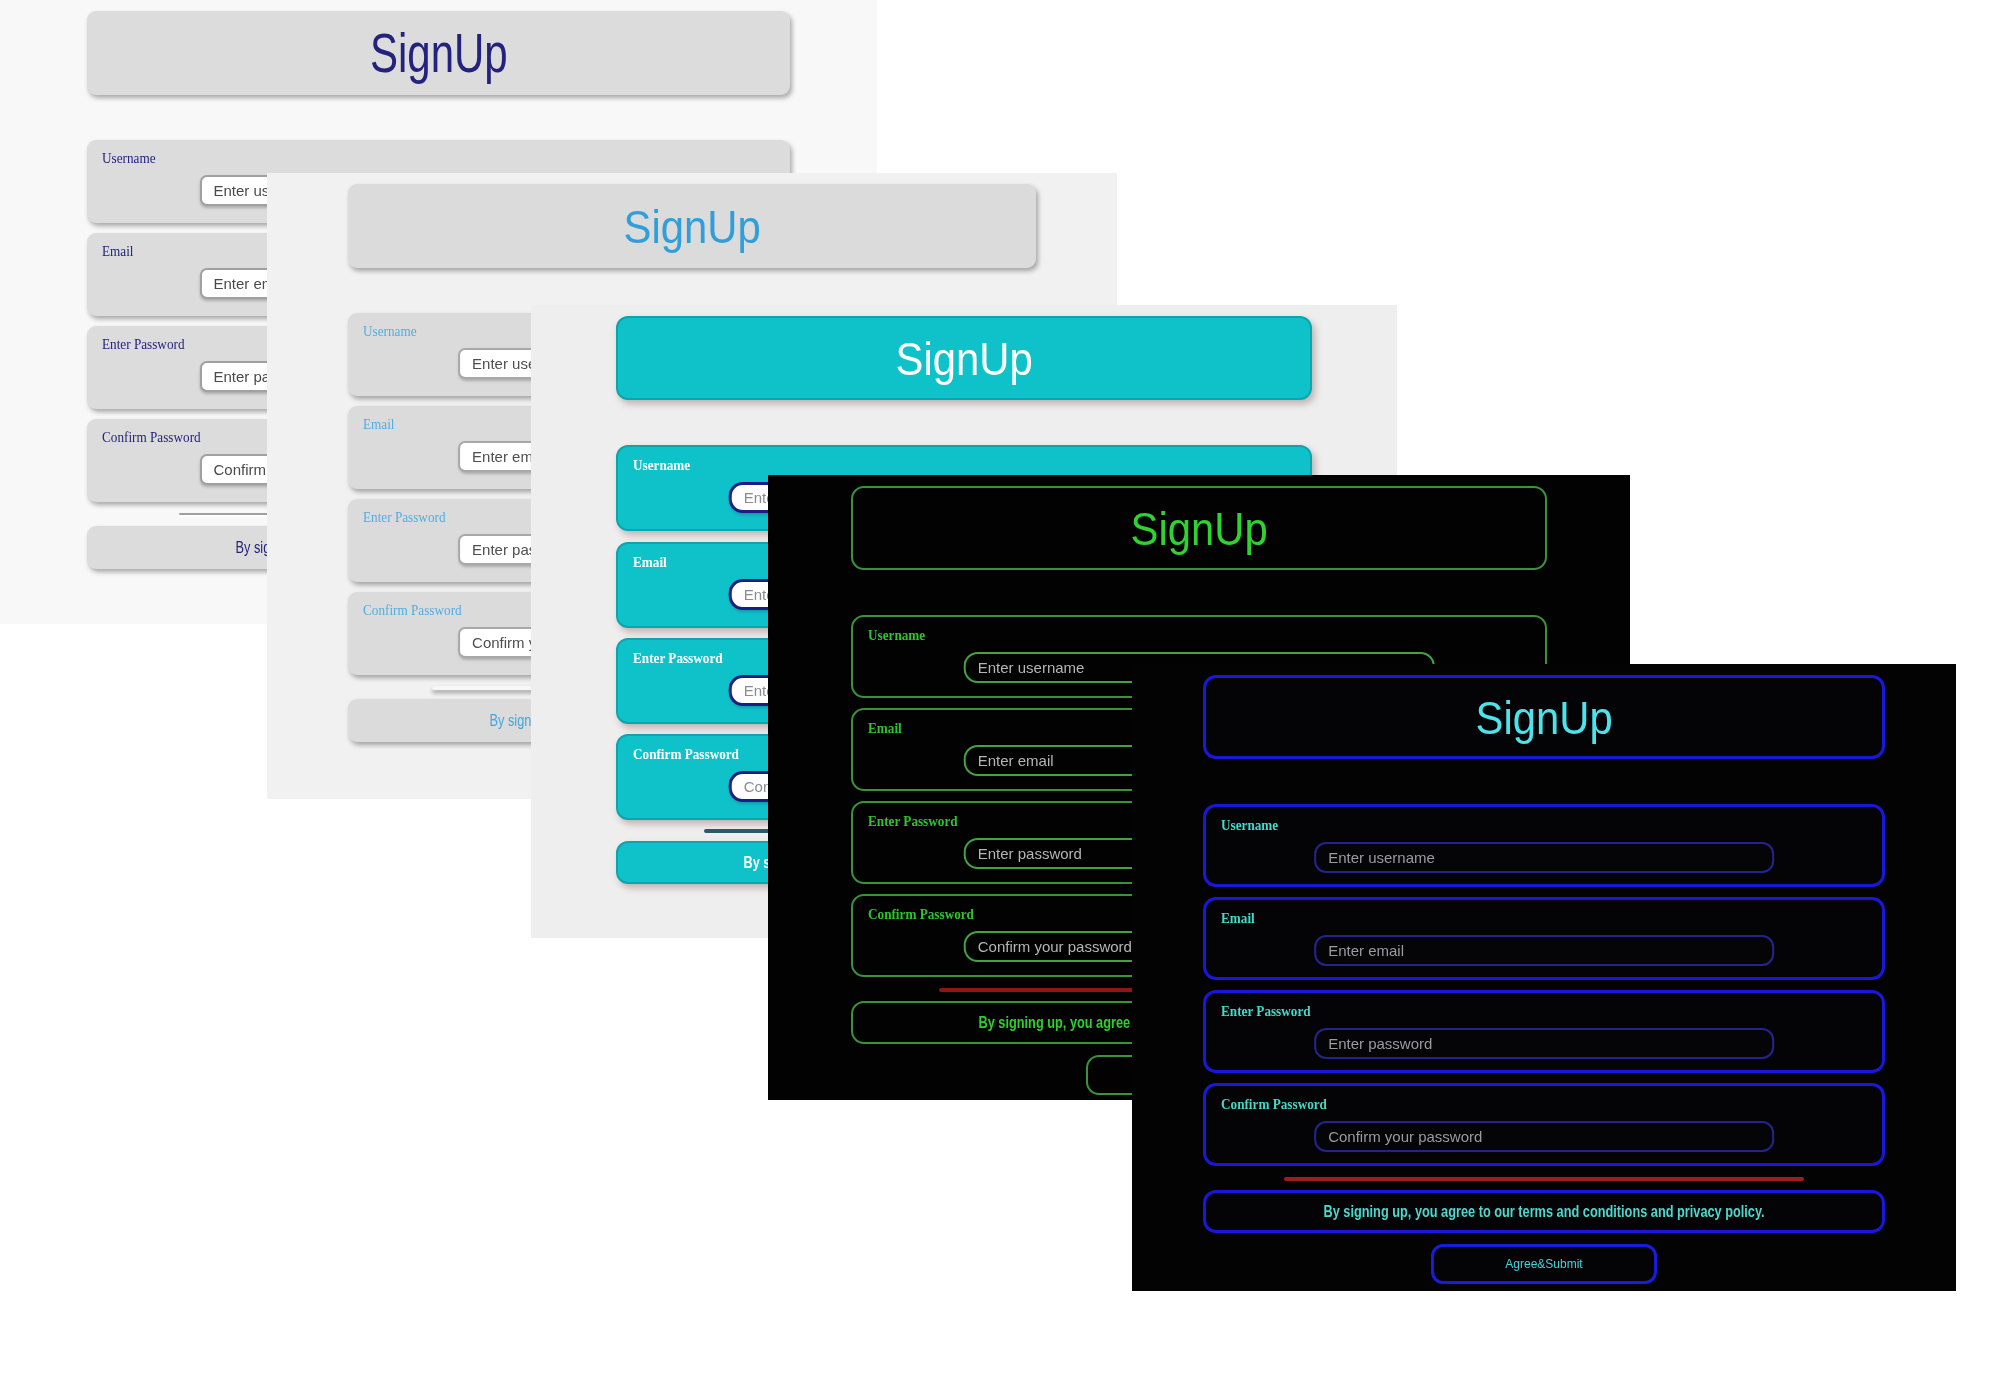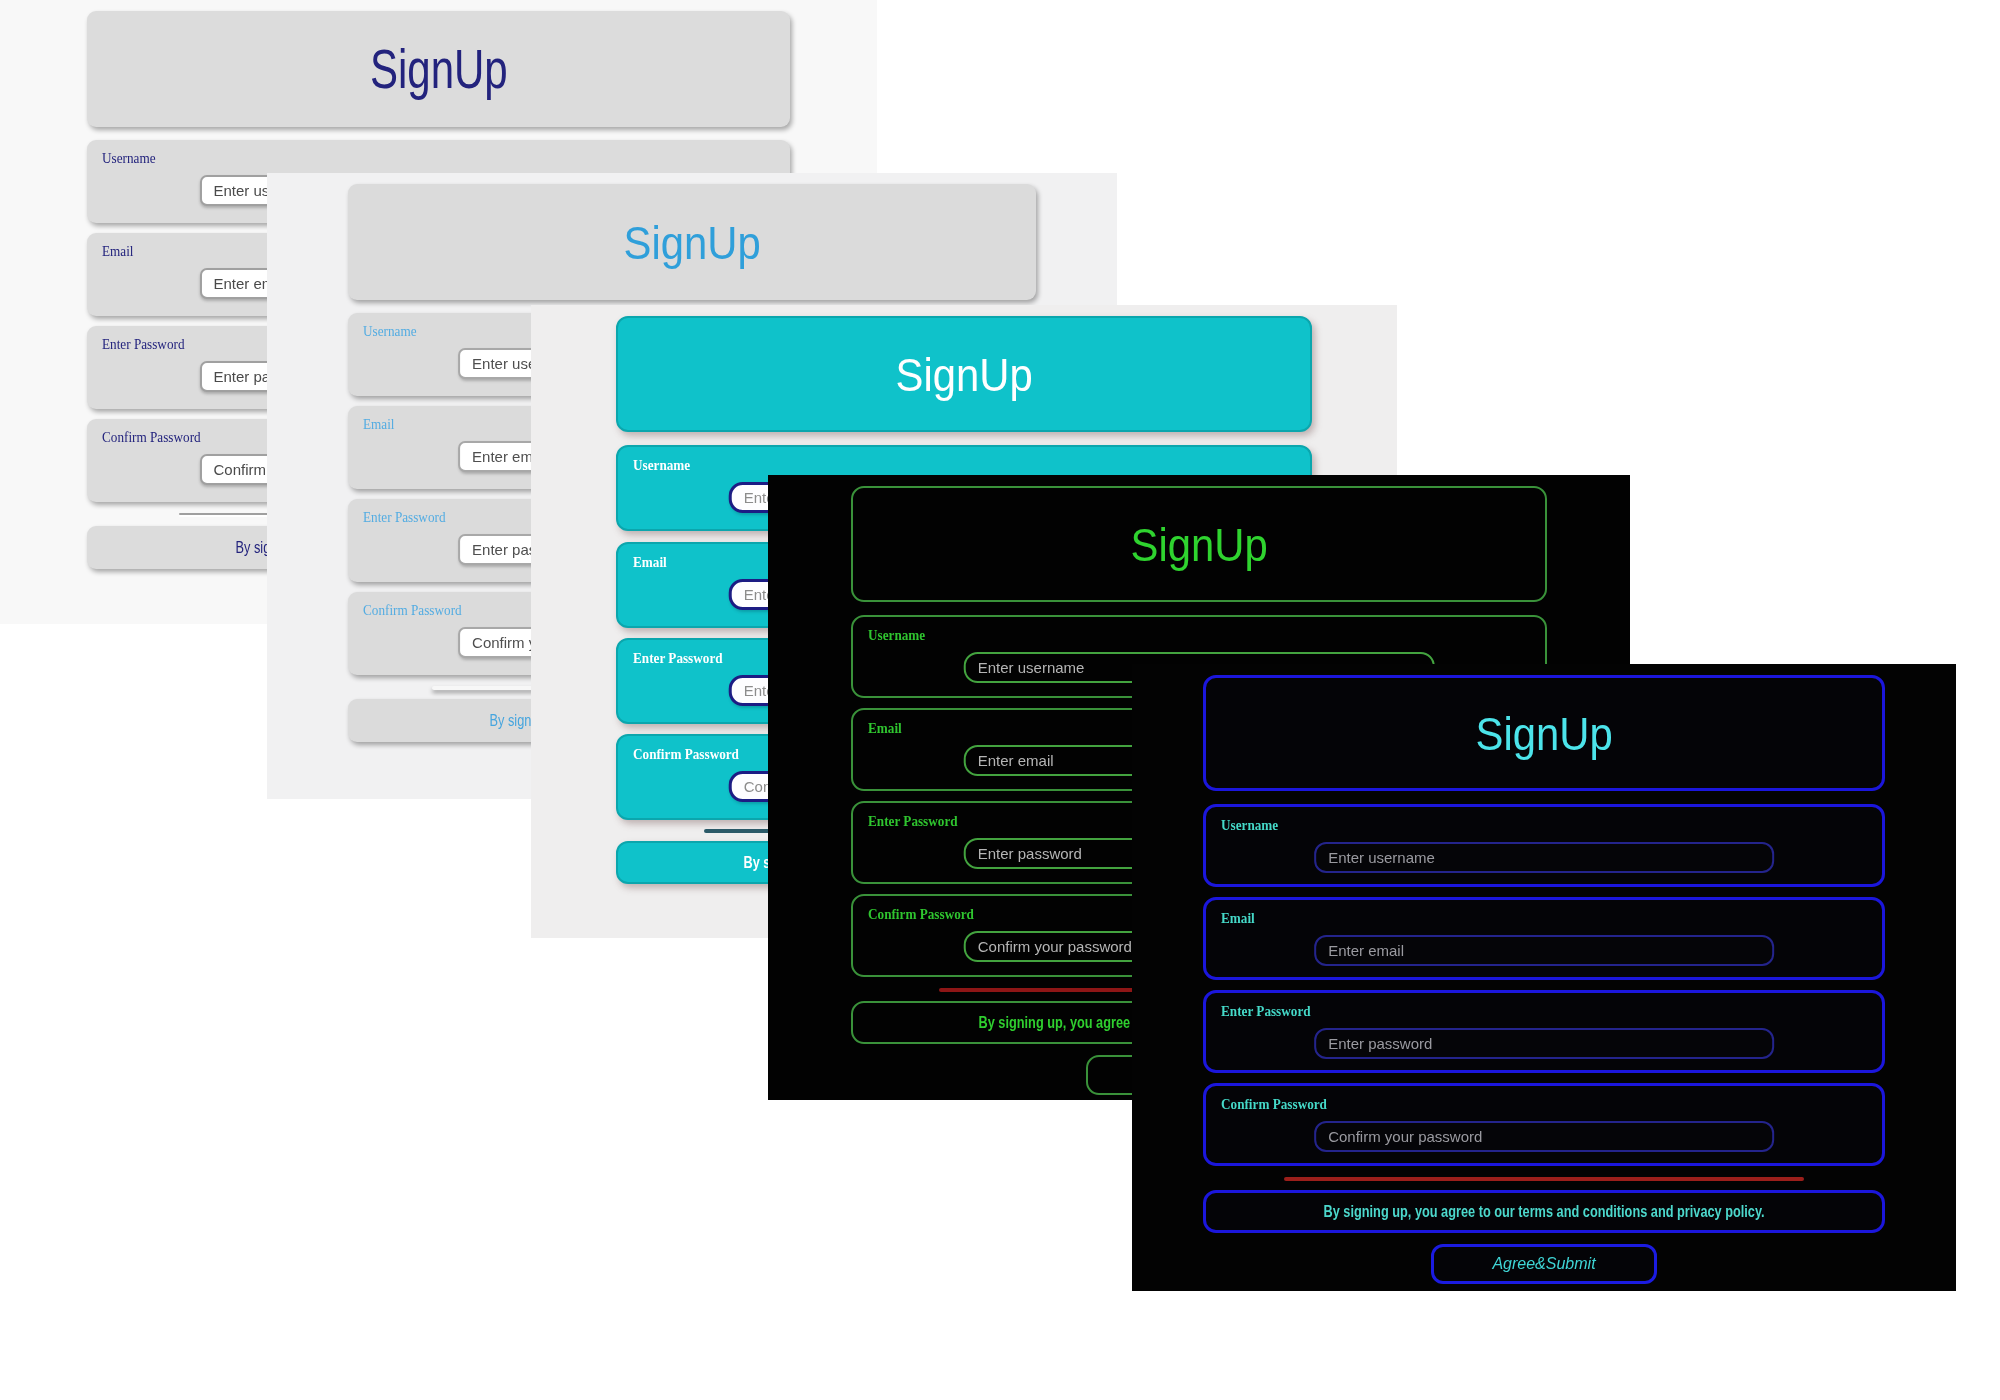--- a/index.html
+++ b/index.html
@@ -22,21 +22,21 @@
 
   
   .hdr, .grp, .terms, .btn {
     position: absolute;
     left: var(--pad);
     right: var(--pad);
     background: var(--box-bg, transparent);
     border: var(--bw, 0px) solid var(--box-bc, transparent);
     border-radius: 10px;
   }
-  .hdr   { top: 11px;  height: 116px; display: flex; align-items: center; justify-content: center; }
+  .hdr   { top: 11px;  height: 84px; display: flex; align-items: center; justify-content: center; }
   .grp   { height: 83px; }
   .g0 { top: 140px; }
   .g1 { top: 233px; }
   .g2 { top: 326px; }
   .g3 { top: 419px; }
   .terms { top: 526px; height: 43px; display: flex; align-items: center; justify-content: center; }
   .btn {
     top: 580px; height: 40px; width: 226px;
     left: 50%; right: auto; margin-left: -113px;
     background: var(--btn-bg, var(--box-bg, transparent));
@@ -91,24 +91,23 @@
 
   .terms-tx {
     font-size: 17px;
     color: var(--terms-c, #222);
     white-space: nowrap;
     display: inline-block;
     transform: scaleX(.75);
     transform-origin: 50% 50%;
   }
   .btn-tx {
-    font-size: 16px;
+    font-size: 12px;
     color: var(--btn-c, #222);
     white-space: nowrap;
-    font-style: italic;
   }
 
   .panel[data-panel-index="0"] .title { font-size: 56px; }
   .panel[data-panel-index="0"] .title .tx { transform: scaleX(.75); }
 
   
   .t-light .hdr, .t-light .grp, .t-light .terms, .t-light .btn {
     box-shadow: 2px 3px 5px rgba(0,0,0,.33);
     border-radius: 9px;
   }

